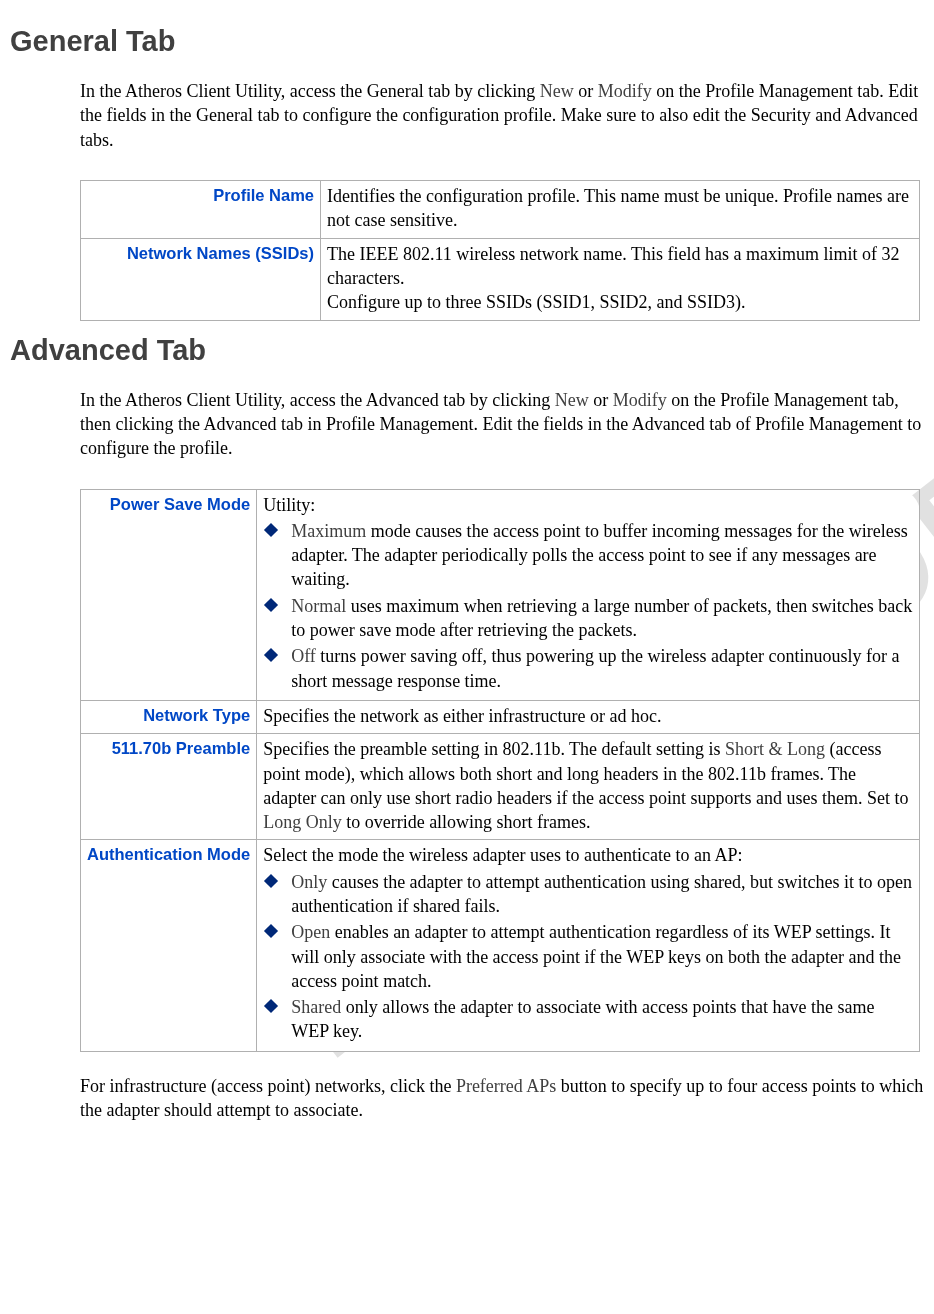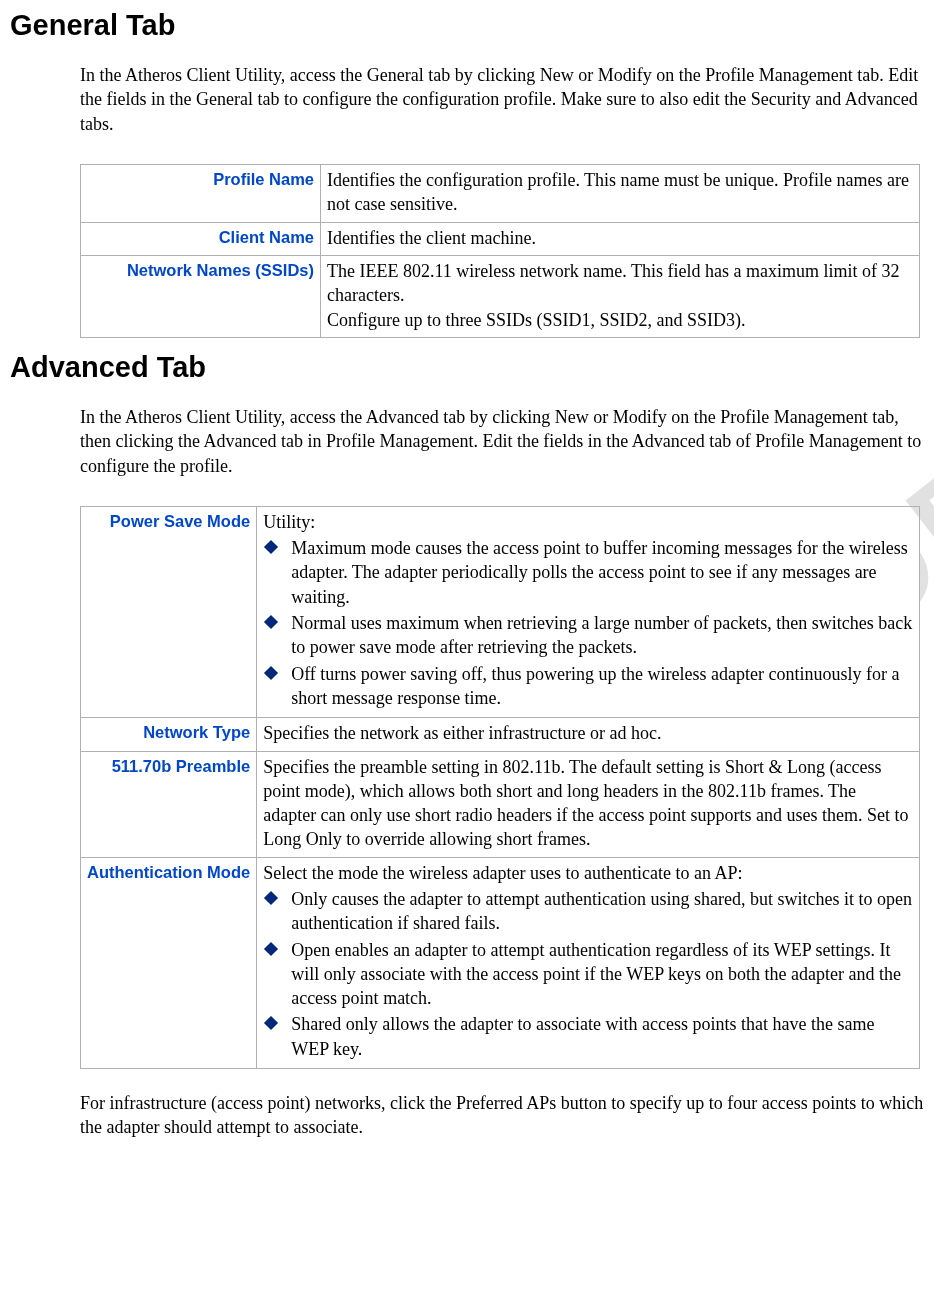--- a/index.html
+++ b/index.html
@@ -11,30 +11,30 @@
       margin: 0;
       padding: 6px 10px 30px 10px;
       width: 934px;
       background: #fff;
       position: relative;
     }
     h2.section {
       font-family: Arial, Helvetica, sans-serif;
       font-weight: bold;
       font-size: 29px;
-      color: #000000;
-      margin: 0 0 18px 0;
+      color: #404040;
+      margin: 16px 0 18px 0;
     }
     h2.section.adv { margin-top: 10px; }
     .intro {
       margin: 0 0 28px 70px;
       font-size: 18px;
     }
     .intro.tight { }
-    .link { color: #000000; }
+    .link { color: #404040; }
     table.def {
       border-collapse: collapse;
       margin-left: 70px;
       width: 840px;
       background: #fff;
       margin-bottom: 4px;
       border-radius: 24px;
     }
     table.def td {
       border: 1px solid #B0B0B0;
@@ -99,24 +99,20 @@
   <span>In the Atheros Client Utility, access the General tab by clicking </span><span class="link">New</span><span> or </span><span class="link">Modify</span><span> on the Profile Management tab. Edit the fields in the General tab to configure the configuration profile. Make sure to also edit the Security and Advanced tabs.</span>
 </p>
 
 <table class="def t1">
   <tbody>
       <tr>
     <td class="label">Profile Name</td>
     <td>Identifies the configuration profile. This name must be unique. Profile names are not case sensitive.</td>
   </tr>
   <tr>
-    <td class="label">Client Name</td>
-    <td>Identifies the client machine.</td>
-  </tr>
-  <tr>
     <td class="label">Network Names (SSIDs)</td>
     <td>
       <span>The IEEE 802.11 wireless network name. This field has a maximum limit of 32 characters.</span><br>
       <span>Configure up to three SSIDs (SSID1, SSID2, and SSID3).</span>
     </td>
   </tr>
 </tbody>
   </table>
 
 <h2 class="section adv">Advanced Tab</h2>

